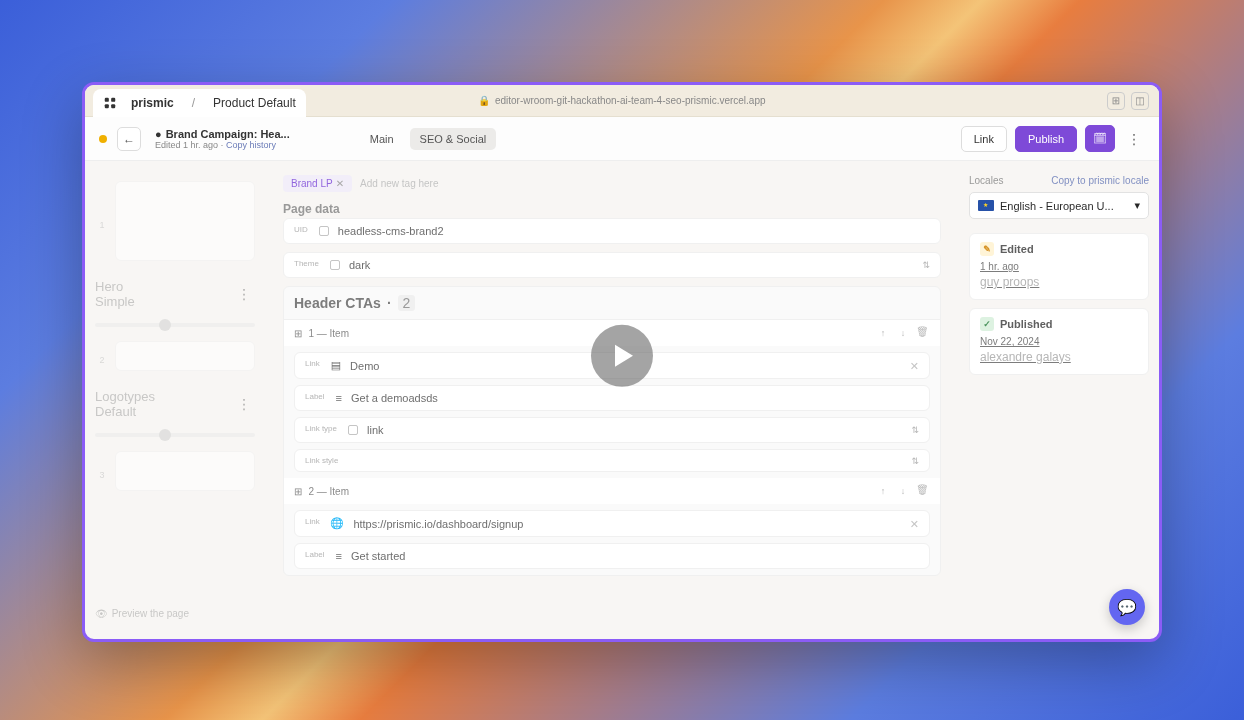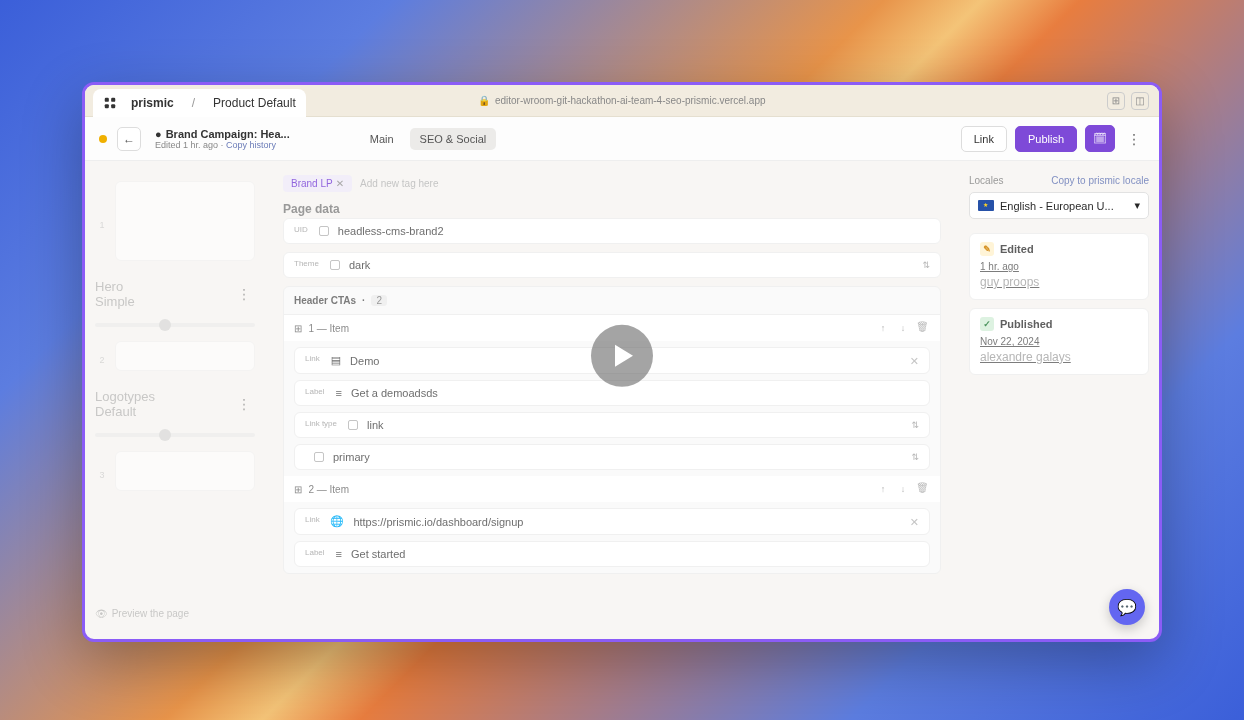--- a/index.html
+++ b/index.html
@@ -74,21 +74,21 @@
 .chip { background: #f0ecf8; color: #7e4ad8; font-size: 10px; padding: 3px 8px; border-radius: 4px; display: flex; align-items: center; gap: 3px; justify-content: center; }
 .chip .x { cursor: pointer; color: #999; }
 .tag-placeholder { font-size: 10px; color: #bbb; }
 .section-label { font-size: 12px; color: #888; font-weight: 600; margin: 10px 0 2px; }
 .field { background: #fff; border: 1px solid #eee; border-radius: 6px; padding: 6px 10px; margin-bottom: 8px; display: flex; gap: 2px; position: relative; }
 .field-label-sm { font-size: 8px; color: #aaa; }
 .field-val { font-size: 11px; color: #555; display: flex; align-items: center; gap: 9px; margin-left: 9px; }
 .field-icon { width: 10px; height: 10px; border: 1px solid #bbb; border-radius: 2px; }
 .dropdown-caret { position: absolute; right: 10px; top: 50%; transform: translateY(-50%); font-size: 9px; color: #aaa; }
 .group { background: #fafafa; border: 1px solid #eee; border-radius: 6px; margin-bottom: 10px; }
-.group-head { padding: 8px 10px; display: flex; align-items: center; gap: 6px; font-size: 10px; color: #666; font-weight: 600; border-bottom: 1px solid #eee; }
+.group-head { padding: 8px 10px; display: flex; align-items: center; gap: 6px; font-size: 14px; color: #666; font-weight: 600; border-bottom: 1px solid #eee; }
 .group-head .count { background: #eee; color: #888; padding: 0 5px; border-radius: 3px; font-weight: normal; }
 .item-head { padding: 6px 10px; display: flex; align-items: center; background: #fff; font-size: 10px; color: #777; gap: 6px; }
 .item-right { margin-left: auto; display: flex; gap: 6px; }
 .updown { width: 14px; height: 14px; display: flex; align-items: center; justify-content: center; color: #aaa; font-size: 9px; cursor: pointer; }
 .trash { width: 14px; height: 14px; color: #aaa; font-size: 10px; cursor: pointer; }
 .group .field { margin: 6px 10px; }
 .clear-x { position: absolute; right: 10px; top: 50%; transform: translateY(-50%); color: #bbb; font-size: 11px; cursor: pointer; }
 .right-col { width: 200px; padding: 14px 10px; font-size: 10px; }
 .locale-row { display: flex; justify-content: space-between; margin-bottom: 6px; }
 .locale-row .lbl { color: #888; }
@@ -260,24 +260,21 @@
         </div>
         <div class="field">
           <span class="field-label-sm">Link type</span>
           <span class="field-val">
               <span class="field-icon"></span>
               <span>link</span>
             </span>
           <span class="dropdown-caret">⇅</span>
         </div>
         <div class="field">
-          <span class="field-val">
-              <span class="field-icon"></span>
-              <span>primary</span>
-            </span>
+          <span class="field-label-sm">Link style</span>
           <span class="dropdown-caret">⇅</span>
         </div>
 
         <div class="item-head">
           <span>⊞</span>
           <span>2 — Item</span>
           <span class="item-right">
             <span class="updown">↑</span>
             <span class="updown">↓</span>
             <span class="trash">🗑</span>

